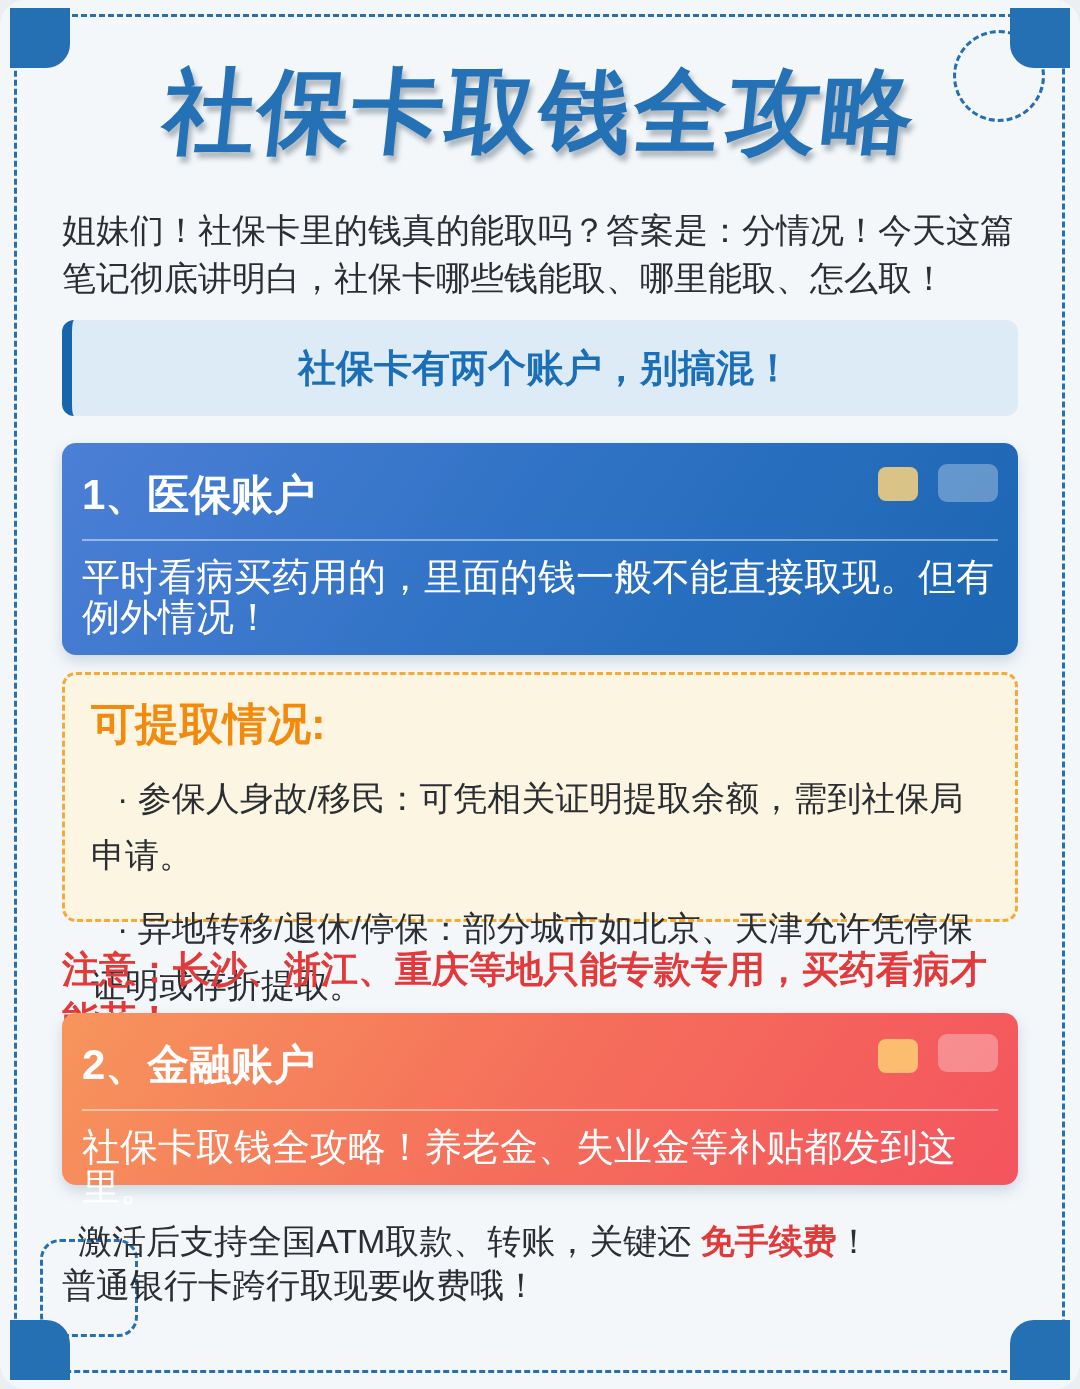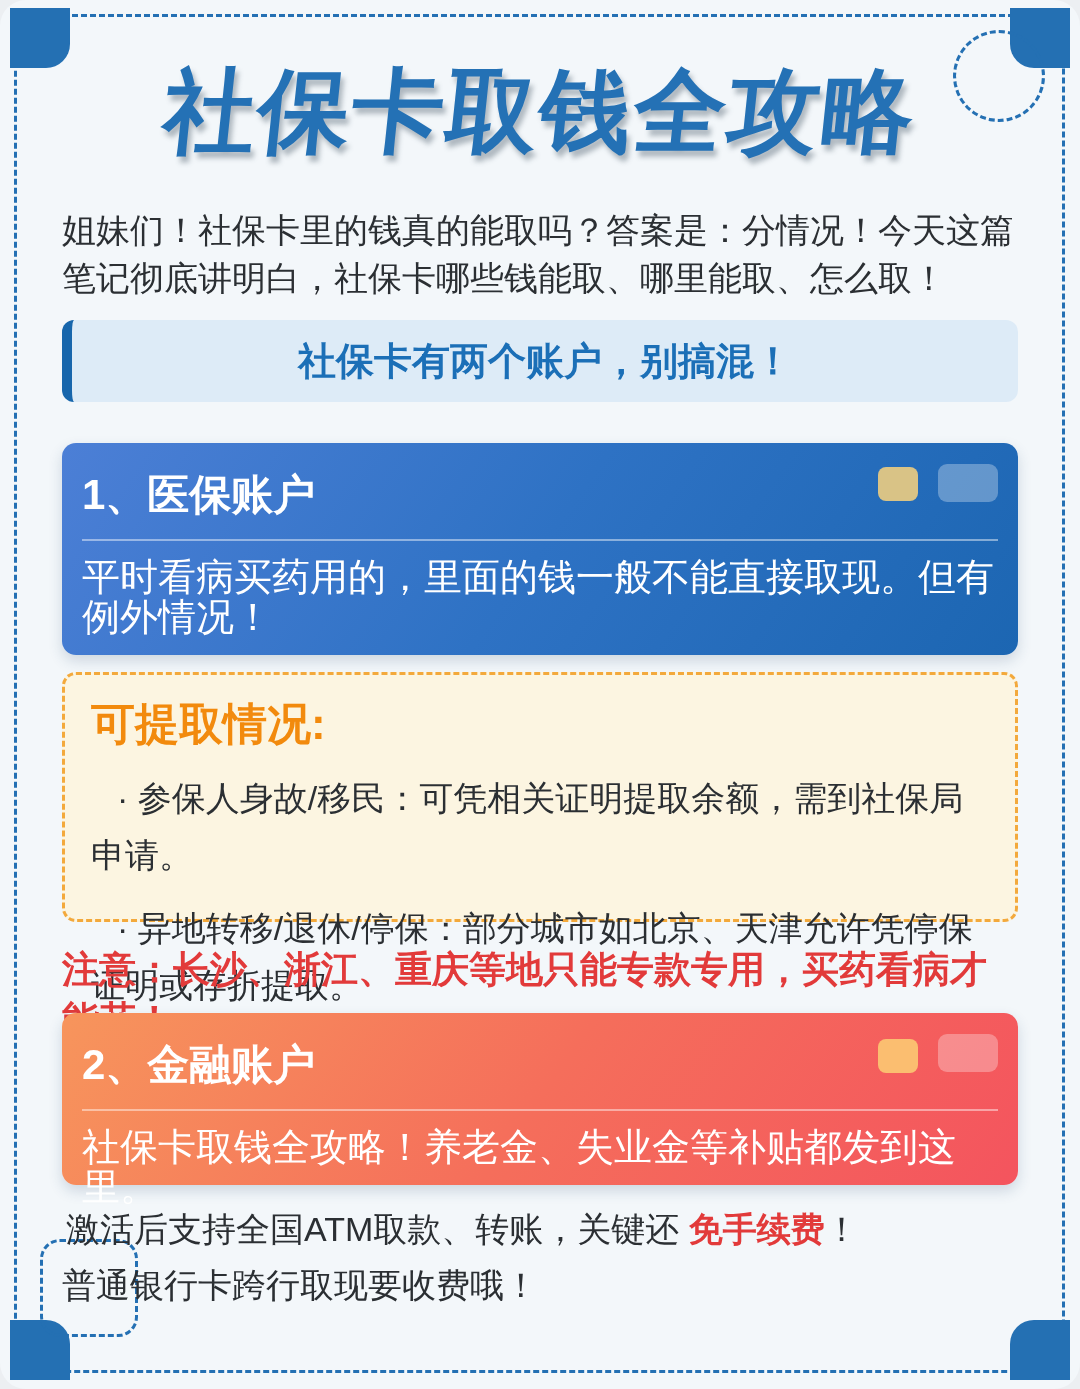--- a/index.html
+++ b/index.html
@@ -61,21 +61,21 @@
     left: 62px; right: 58px; top: 206px;
     margin: 0;
     font-size: 34px;
     line-height: 48px;
     color: #2b2f33;
   }
   
   .banner {
     position: absolute;
     left: 62px; right: 62px; top: 320px;
-    height: 82px;
+    height: 96px;
     background: #DDEBF7;
     border-left: 10px solid #1766AC;
     border-radius: 12px;
     display: flex;
     align-items: center;
     justify-content: center;
   }
   .banner-text {
     font-size: 38px;
     font-weight: bold;
@@ -150,21 +150,21 @@
     left: 62px; right: 62px; top: 945px;
     margin: 0;
     font-size: 37px;
     font-weight: bold;
     color: #E23A3A;
   }
   
   .foot1 {
     position: absolute;
     left: 62px; right: 62px; top: 1203px;
-    margin: 4px;
+    margin: 16px;
     font-size: 34px;
     color: #2b2f33;
     z-index: 2;
   }
   .foot1 .hl { color: #E23A3A; font-weight: bold; }
   .foot2 {
     position: absolute;
     left: 62px; right: 62px; top: 1263px;
     margin: 0;
     font-size: 34px;

